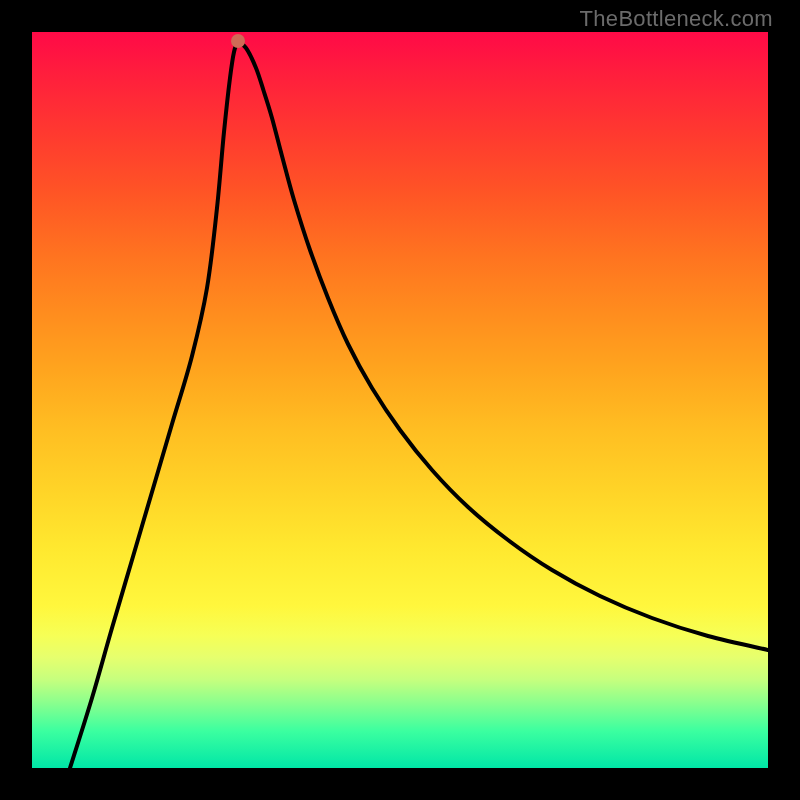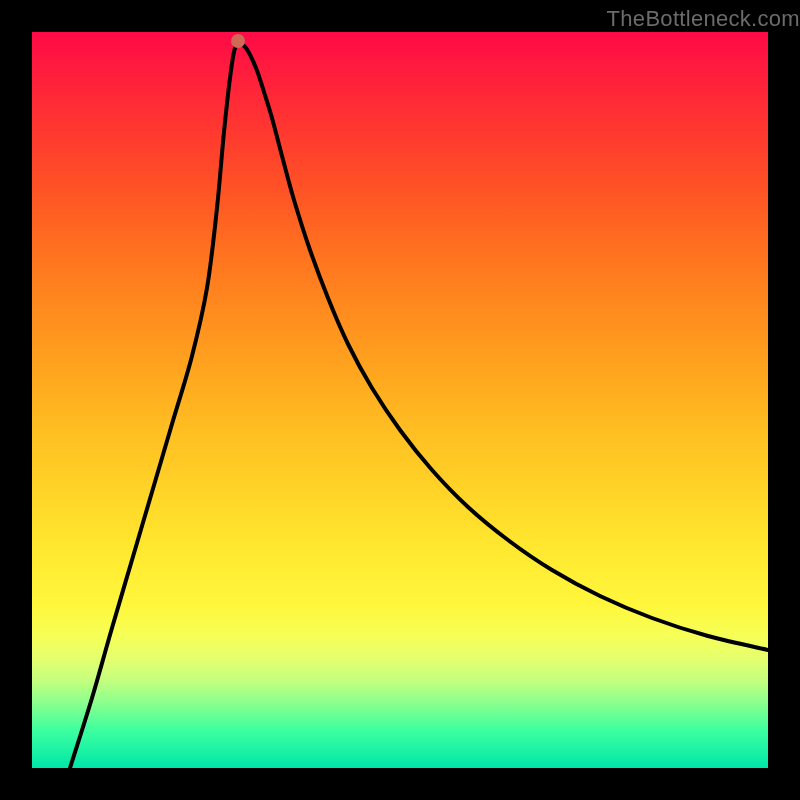--- a/index.html
+++ b/index.html
@@ -31,21 +31,21 @@
       #f6ff56 82%,
       #e6ff6e 85%,
       #c6ff7e 88%,
       #8dff8d 91%,
       #3bffa0 95%,
       #00e6a7 100%);
   }
   .watermark {
     position: absolute;
     top: 6px;
-    right: 0;
+    right: 27px;
     font-family: Arial, Helvetica, sans-serif;
     font-size: 22px;
     color: #6b6b6b;
     letter-spacing: 0.3px;
     user-select: none;
   }
   .curve-svg {
     position: absolute;
     left: 0;
     top: 0;

